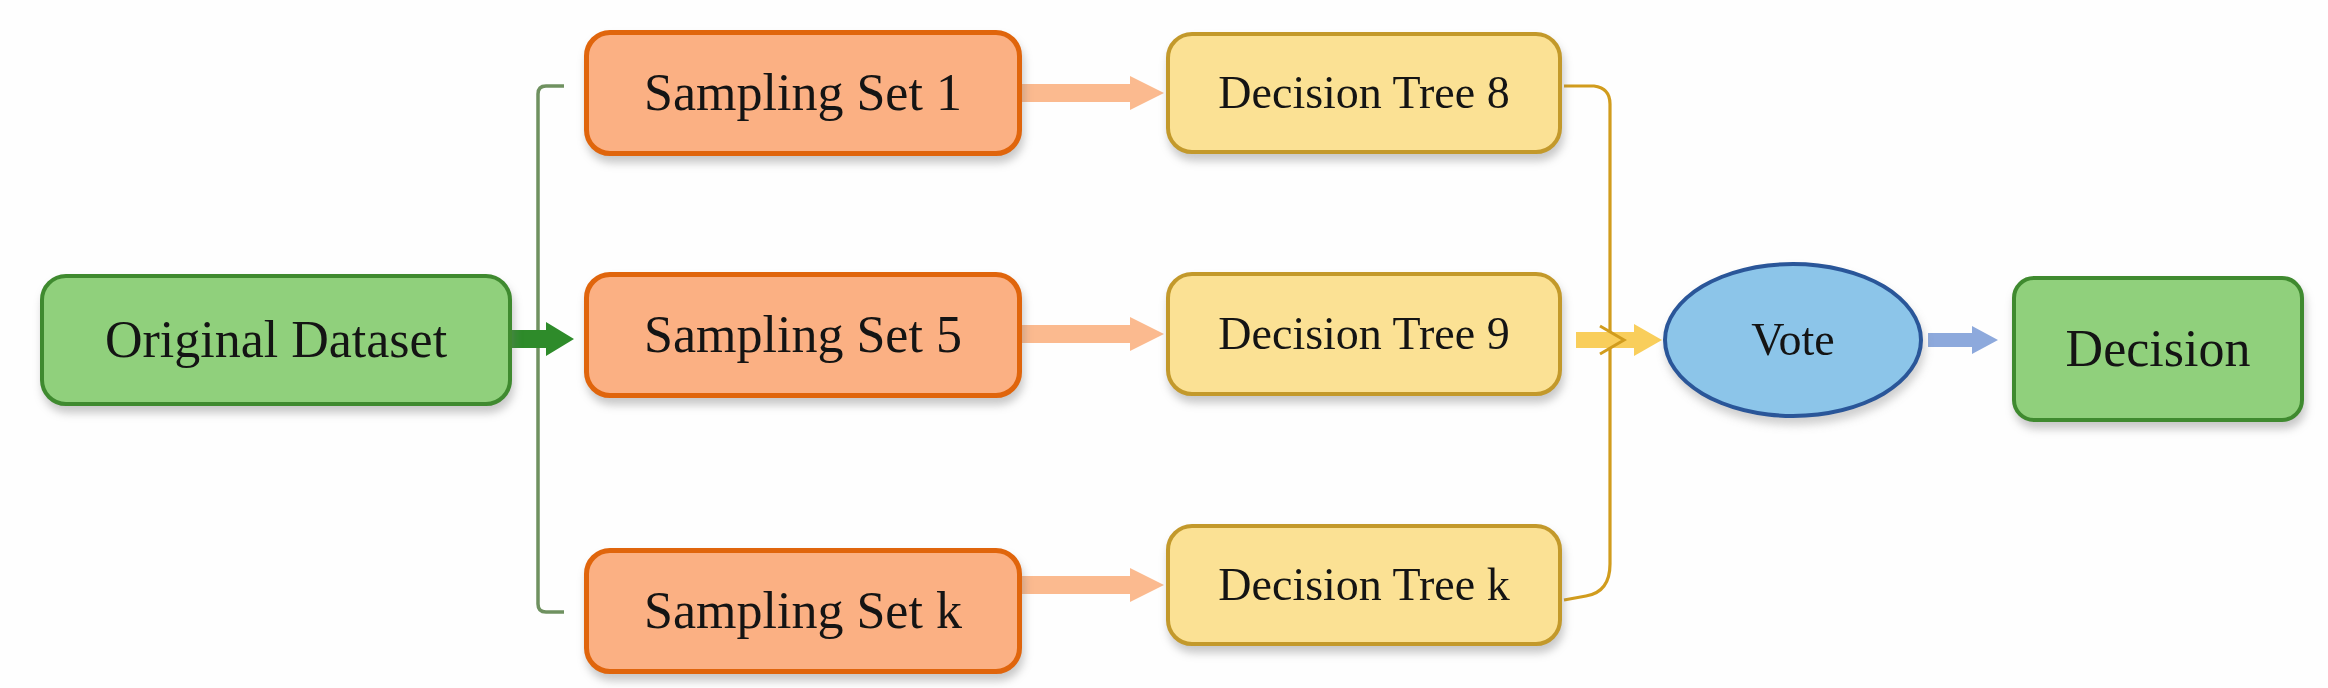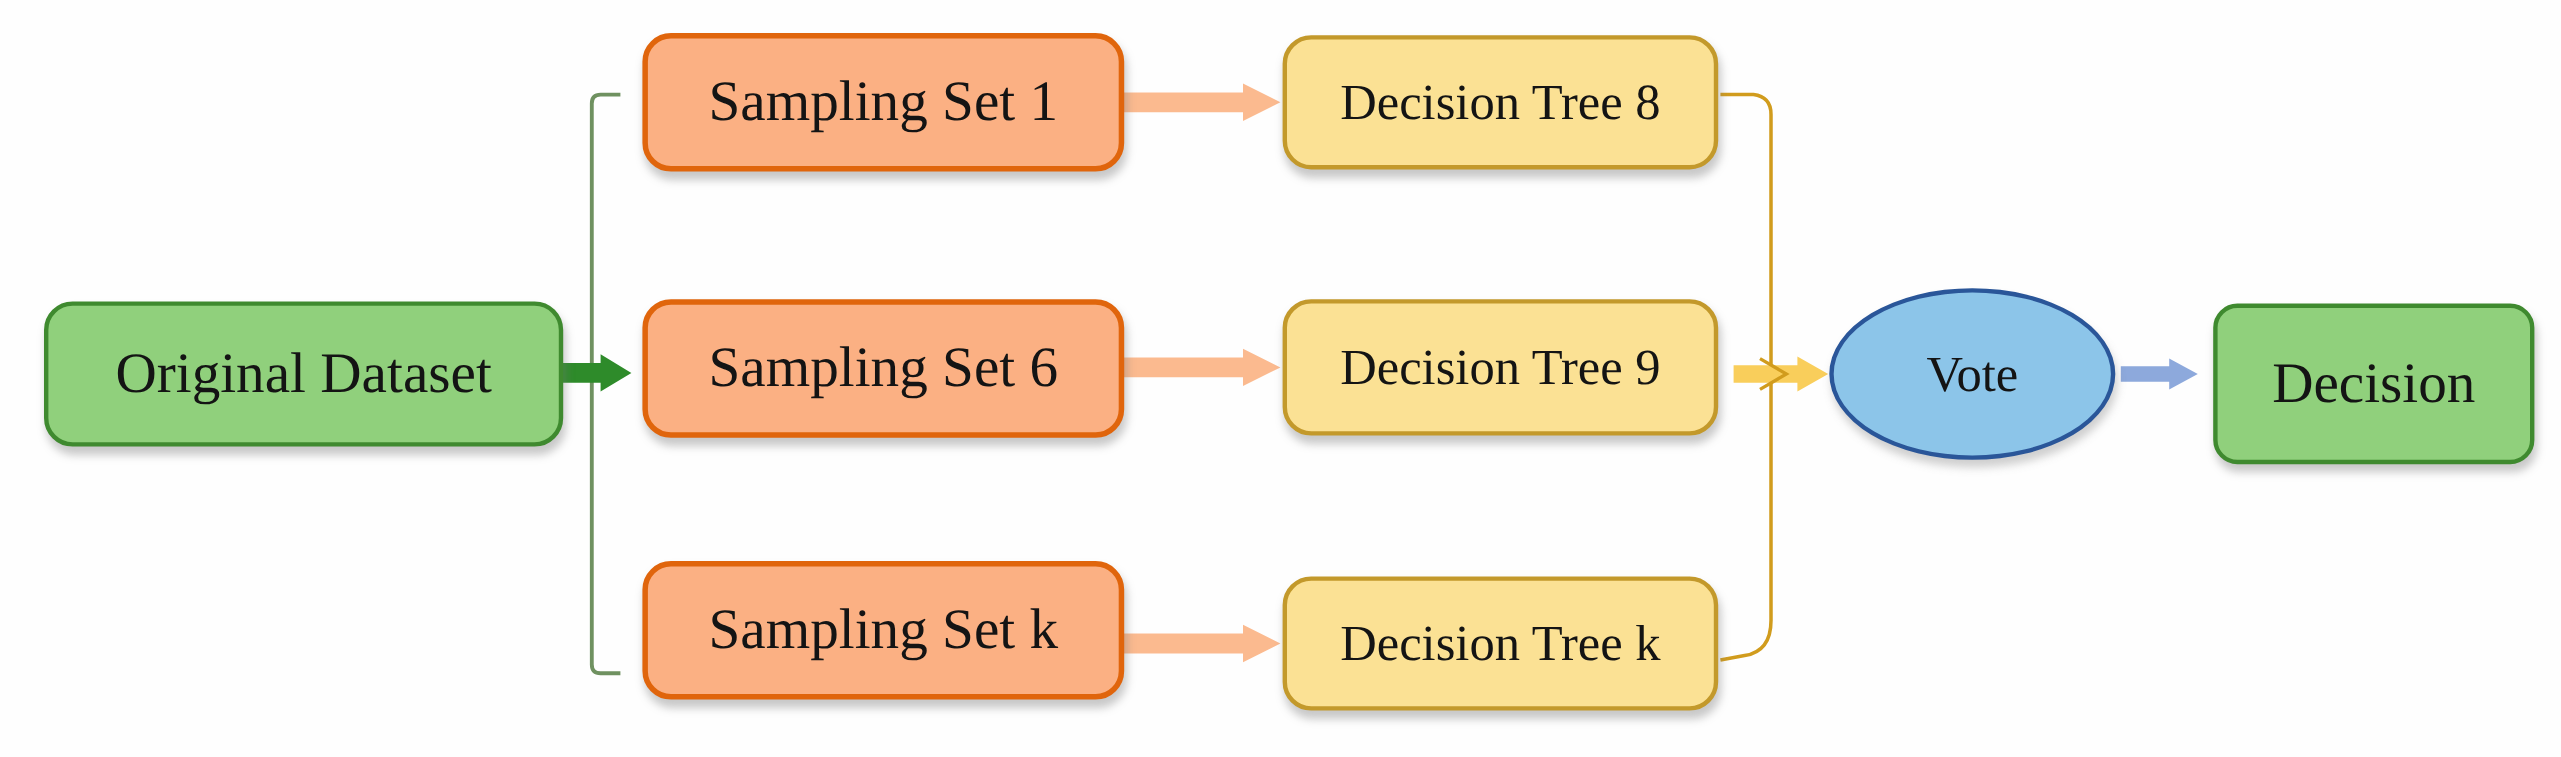--- a/index.html
+++ b/index.html
@@ -85,23 +85,23 @@
     <polygon class="arrow-gold" points="1576,332 1634,332 1634,324 1662,340 1634,356 1634,348 1576,348"></polygon>
     <polyline class="chevron-gold" points="1600,326 1624,340 1600,354"></polyline>
 
     <polygon class="arrow-blue" points="1928,333 1972,333 1972,326 1998,340 1972,354 1972,347 1928,347"></polygon>
   </svg>
 
   <div class="node rect green-node fs-52" style="left:28px; top:274px; width:472px; height:132px;">Original Dataset</div>
 
   <div class="node rect orange-node fs-52" style="left:572px; top:30px; width:438px; height:126px;">Sampling Set 1</div>
 
-  <div class="node rect orange-node fs-52" style="left:572px; top:272px; width:438px; height:126px;">Sampling Set 6</div>
+  <div class="node rect orange-node fs-52" style="left:572px; top:272px; width:438px; height:126px;">Sampling Set 5</div>
 
-  <div class="node rect orange-node fs-52" style="left:572px; top:510px; width:438px; height:126px;">Sampling Set k</div>
+  <div class="node rect orange-node fs-52" style="left:572px; top:548px; width:438px; height:126px;">Sampling Set k</div>
 
   <div class="node rect yellow-node fs-46" style="left:1166px; top:32px; width:396px; height:122px;">Decision Tree 8</div>
 
   <div class="node rect yellow-node fs-46" style="left:1166px; top:272px; width:396px; height:124px;">Decision Tree 9</div>
 
   <div class="node rect yellow-node fs-46" style="left:1166px; top:524px; width:396px; height:122px;">Decision Tree k</div>
 
   <div class="node ellipse-node fs-50" style="left:1663px; top:262px; width:260px; height:156px;">Vote</div>
 
   <div class="node rect green-node fs-52" style="left:2000px; top:276px; width:292px; height:146px; border-radius:22px;">Decision</div>

